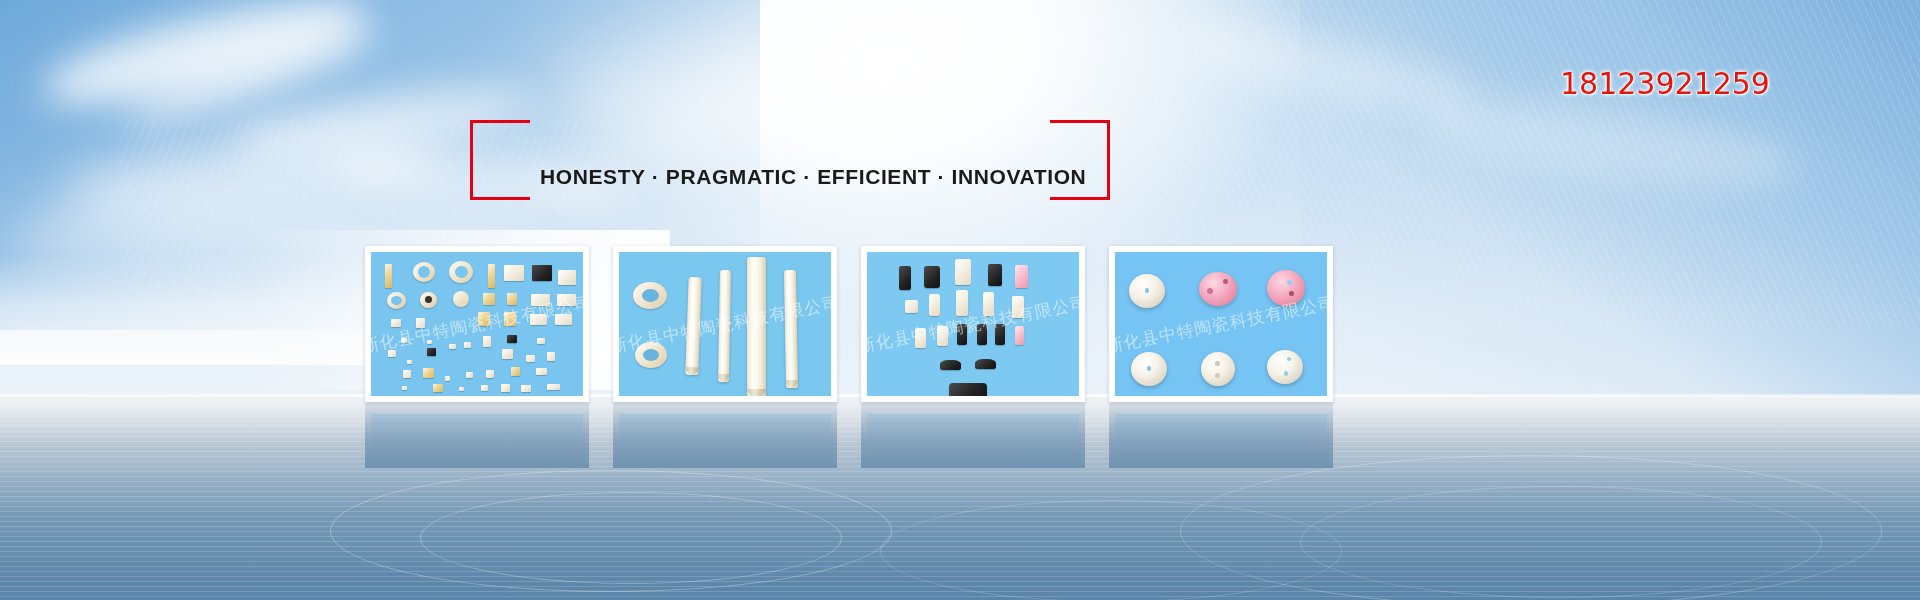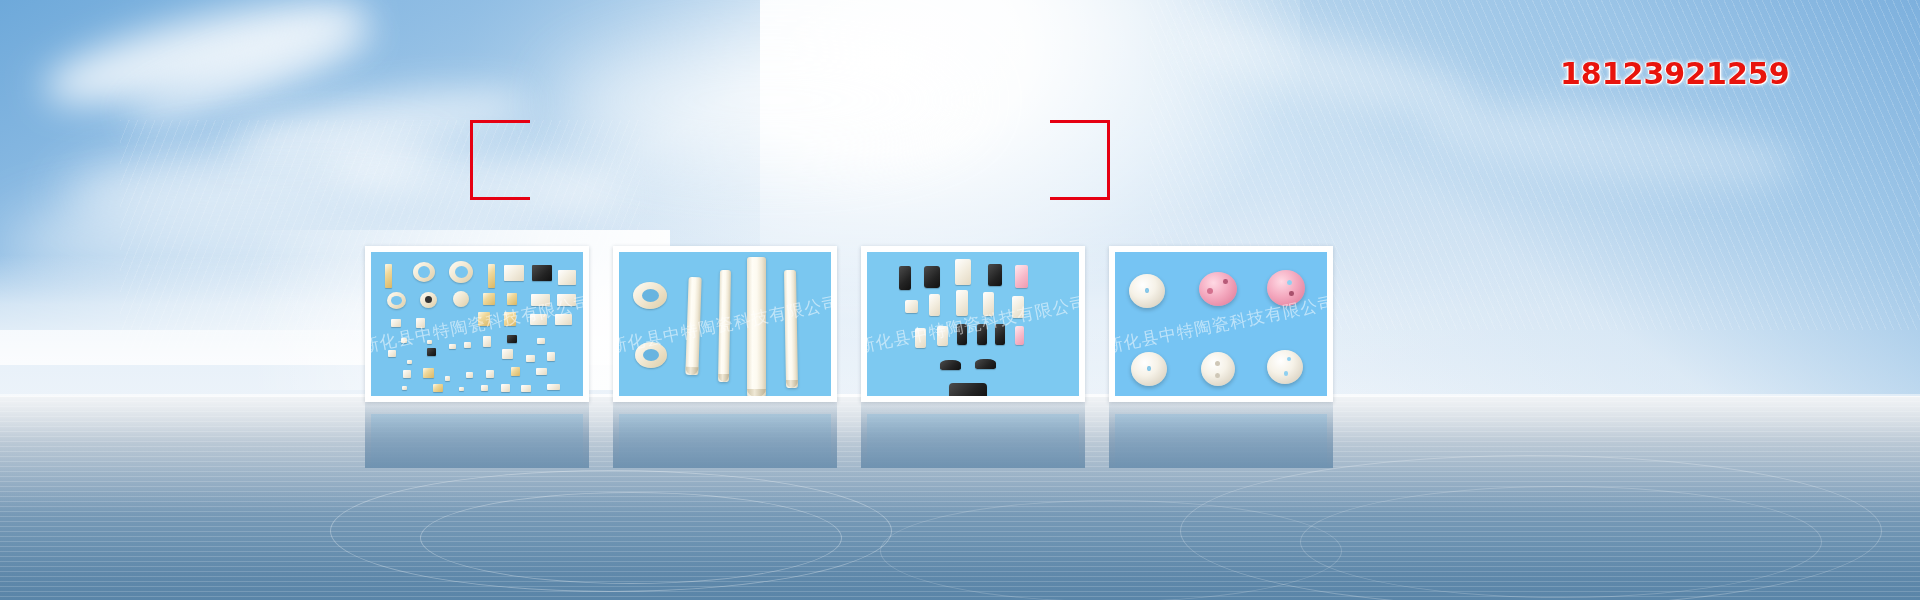--- a/index.html
+++ b/index.html
@@ -78,21 +78,21 @@
       letter-spacing:.6px;white-space:nowrap;}
 
   
   .contact{position:absolute;left:1560px;top:52px;width:340px;}
   .c-line1{font-family:"DejaVu Sans",sans-serif;font-size:23px;font-weight:bold;color:#e8140c;
       letter-spacing:1px;line-height:1.1;
       text-shadow:0 0 4px #fff,0 0 4px #fff,1px 1px 0 #fff,-1px 0 0 #fff;}
   .c-line2{margin-top:16px;font-family:"DejaVu Sans",sans-serif;font-size:24px;font-weight:bold;
       color:#e8140c;letter-spacing:1px;
       text-shadow:0 0 4px #fff,0 0 4px #fff,1px 1px 0 #fff,-1px 0 0 #fff;}
-  .c-phone{margin-top:4px;font-family:"DejaVu Sans",sans-serif;font-size:30px;font-weight:bold;
+  .c-phone{margin-top:14px;font-family:"DejaVu Sans",sans-serif;font-size:30px;font-weight:normal;
       color:#e8140c;letter-spacing:0px;
       text-shadow:0 0 4px #fff,0 0 4px #fff,1px 1px 0 #fff,-1px 0 0 #fff;}
 
   
   .panels{position:absolute;left:365px;top:246px;width:1190px;height:156px;}
   .panel{position:absolute;top:0;width:224px;height:156px;background:#fff;
      box-shadow:0 1px 4px rgba(40,60,80,.22);}
   .p1{left:0;} .p2{left:248px;} .p3{left:496px;} .p4{left:744px;}
   .p-in{position:absolute;left:6px;top:6px;right:6px;bottom:6px;background:#79c5ef;overflow:hidden;}
   .p-in.blue2{background:#7ac7f0;}
@@ -187,20 +187,21 @@
 
   <div class="slogan">
     <div class="br-tl"></div>
     <div class="br-tlv"></div>
     <div class="br-tlb"></div>
     <div class="br-tr"></div>
     <div class="br-trv"></div>
     <div class="br-trb"></div>
 
 
+    <div class="slogan-en">HONESTY · PRAGMATIC · EFFICIENT · INNOVATION</div>
   </div>
 
   <div class="contact">
     <div class="c-phone">18123921259</div>
   </div>
 
   <div class="panels">
 
     <div class="panel p1">
       <div class="p-in">

